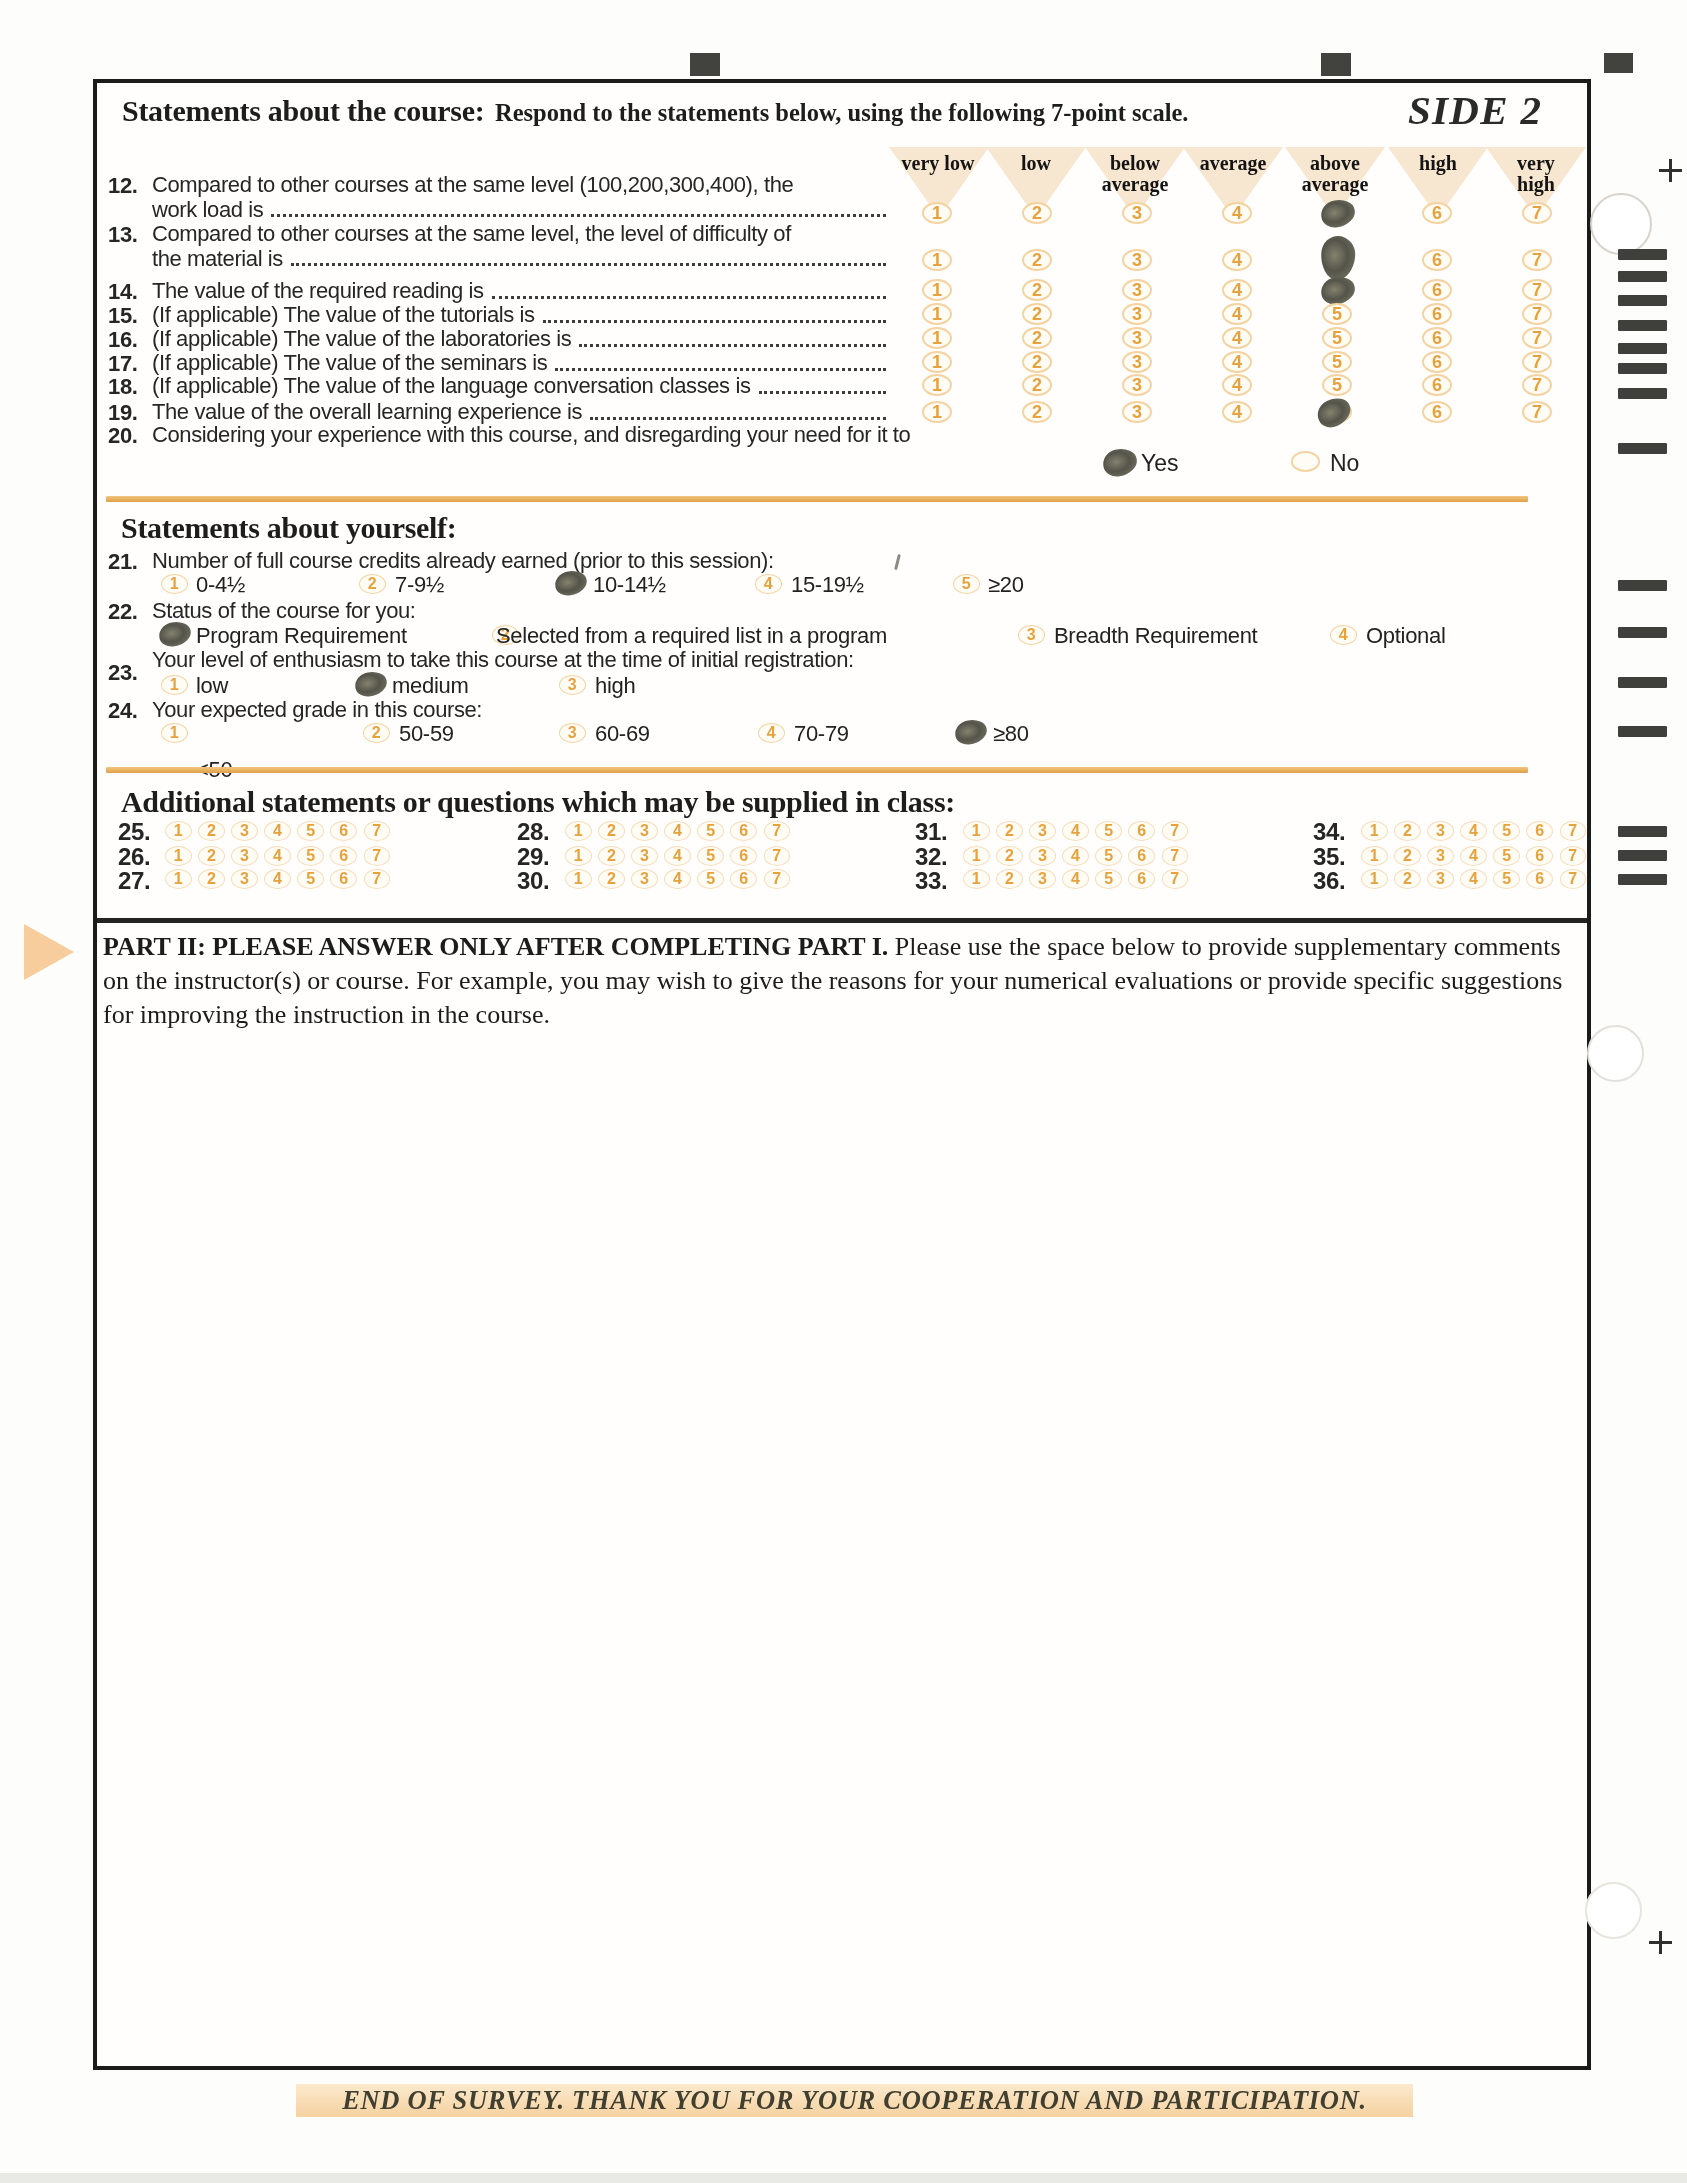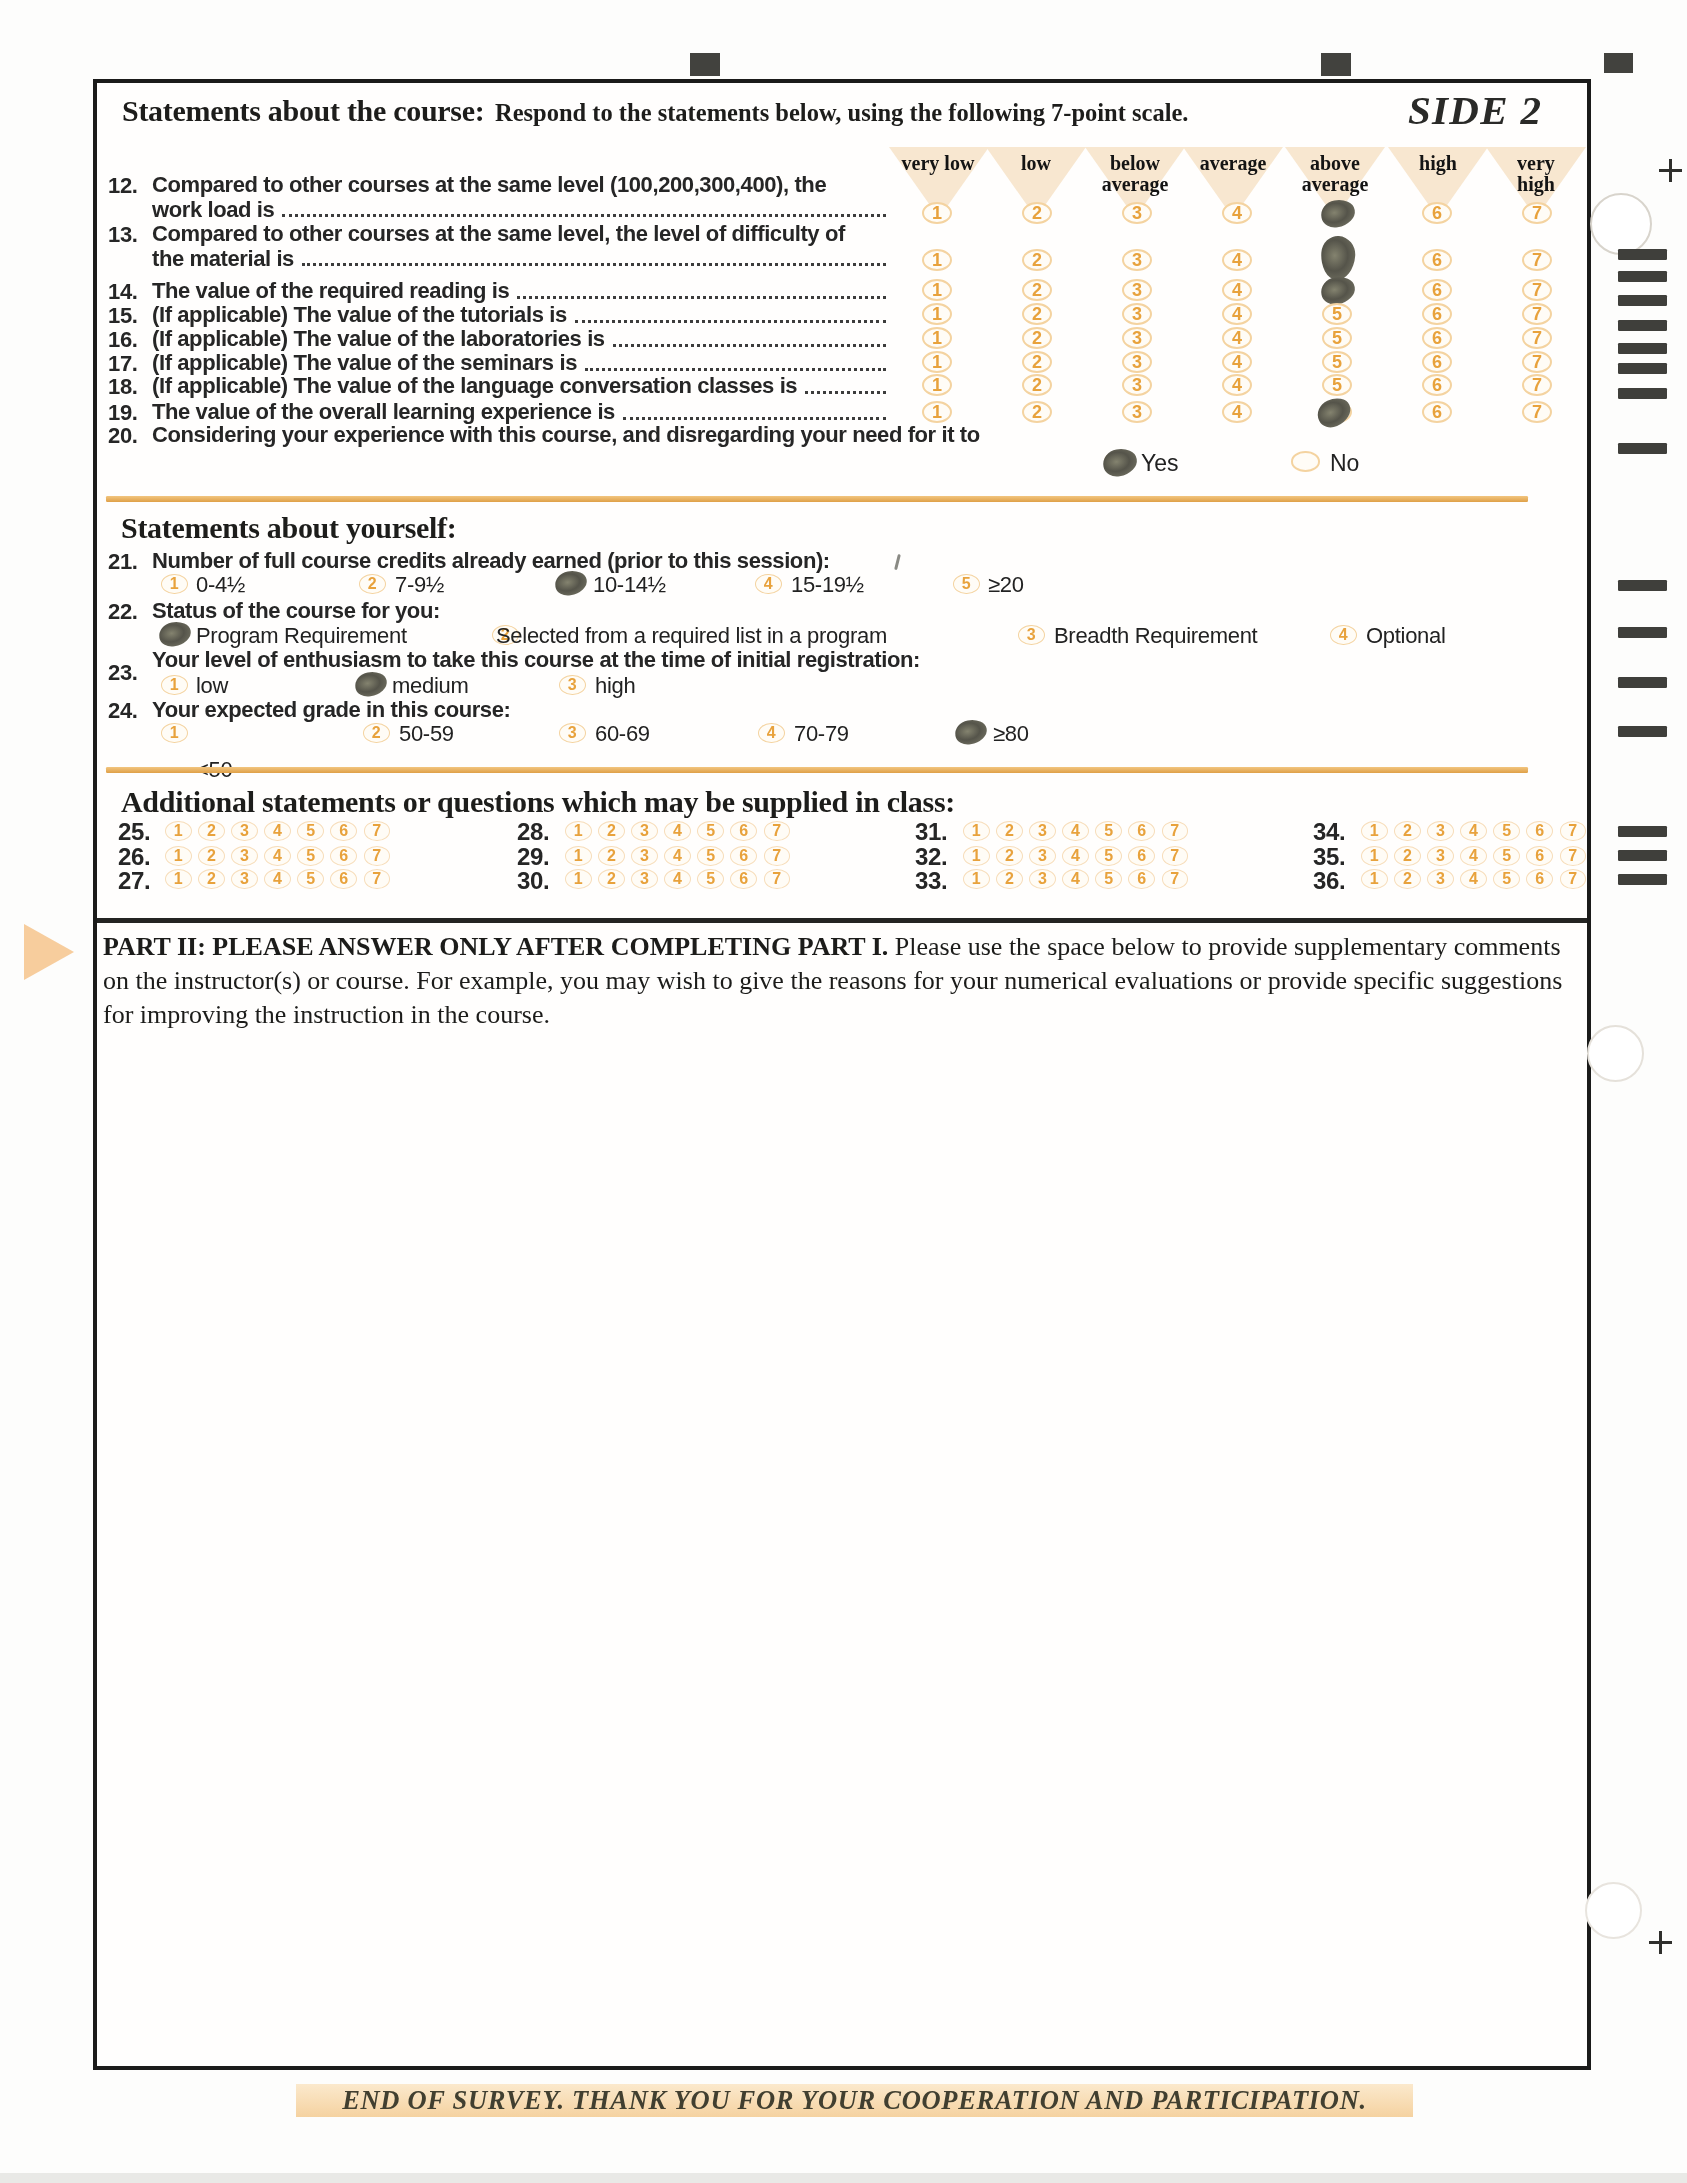--- a/index.html
+++ b/index.html
@@ -27,21 +27,21 @@
                 font-style:italic; font-weight:bold; font-size:41px; color:#2a2a28; letter-spacing:1.3px; }
 
   
   .tri { position:absolute; width:0; height:0; border-left:50px solid transparent;
          border-right:50px solid transparent; border-top:71px solid #f8e7d0; }
   .scale-label { position:absolute; width:106px; text-align:center; font-family:"Liberation Serif", serif;
                  font-weight:600; font-size:20px; line-height:20.5px; color:#141414; white-space:pre-line; }
 
   
   .qnum  { position:absolute; left:108px; font-size:22px; font-weight:bold; letter-spacing:-0.3px; }
-  .qtext { position:absolute; left:152px; width:738px; font-size:22px; font-weight:bold; letter-spacing:-0.4px; }
+  .qtext { position:absolute; left:152px; width:738px; font-size:22px; font-weight:normal; letter-spacing:-0.4px; }
   .qline { display:flex; line-height:24.5px; }
   .leader { flex:1; border-bottom:3.3px dotted #3c3c3c; margin:0 4px 4.6px 8px; }
 
   .brow { position:absolute; left:922px; width:630px; display:flex; justify-content:space-between; }
   .bubble { position:relative; width:30px; height:22px; border:2px solid #f4d3a0; border-radius:50%;
             background:#fffcf6; color:#e8a23c; font-size:18px; font-weight:600; box-sizing:border-box;
             display:flex; align-items:center; justify-content:center; }
   .bubble.small { width:26.5px; height:20px; font-size:16px; border-width:1.7px; }
   .mark { position:absolute; left:-2.6px; top:-4px; width:34px; height:26.5px;
           background:radial-gradient(ellipse at 40% 45%, #84836f 0%, #55544a 45%, #6b6a5c 75%, #8f8e7c 100%);

